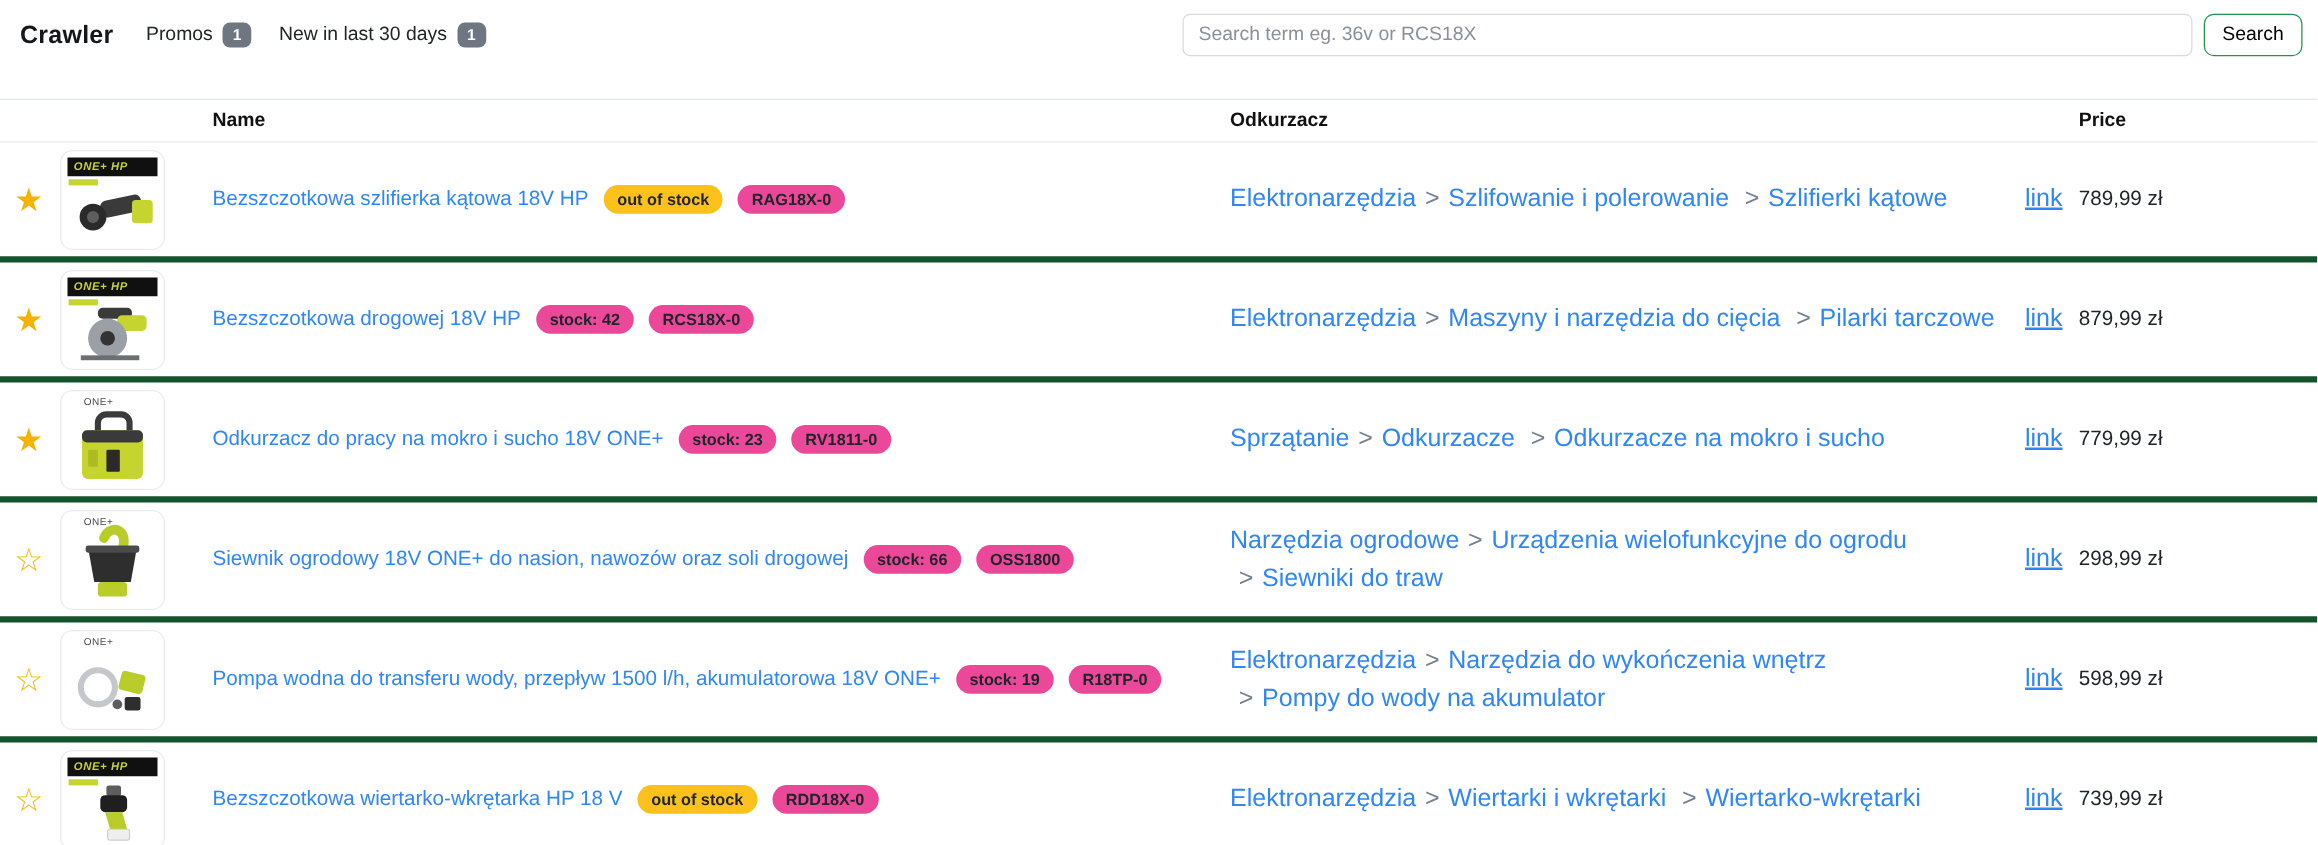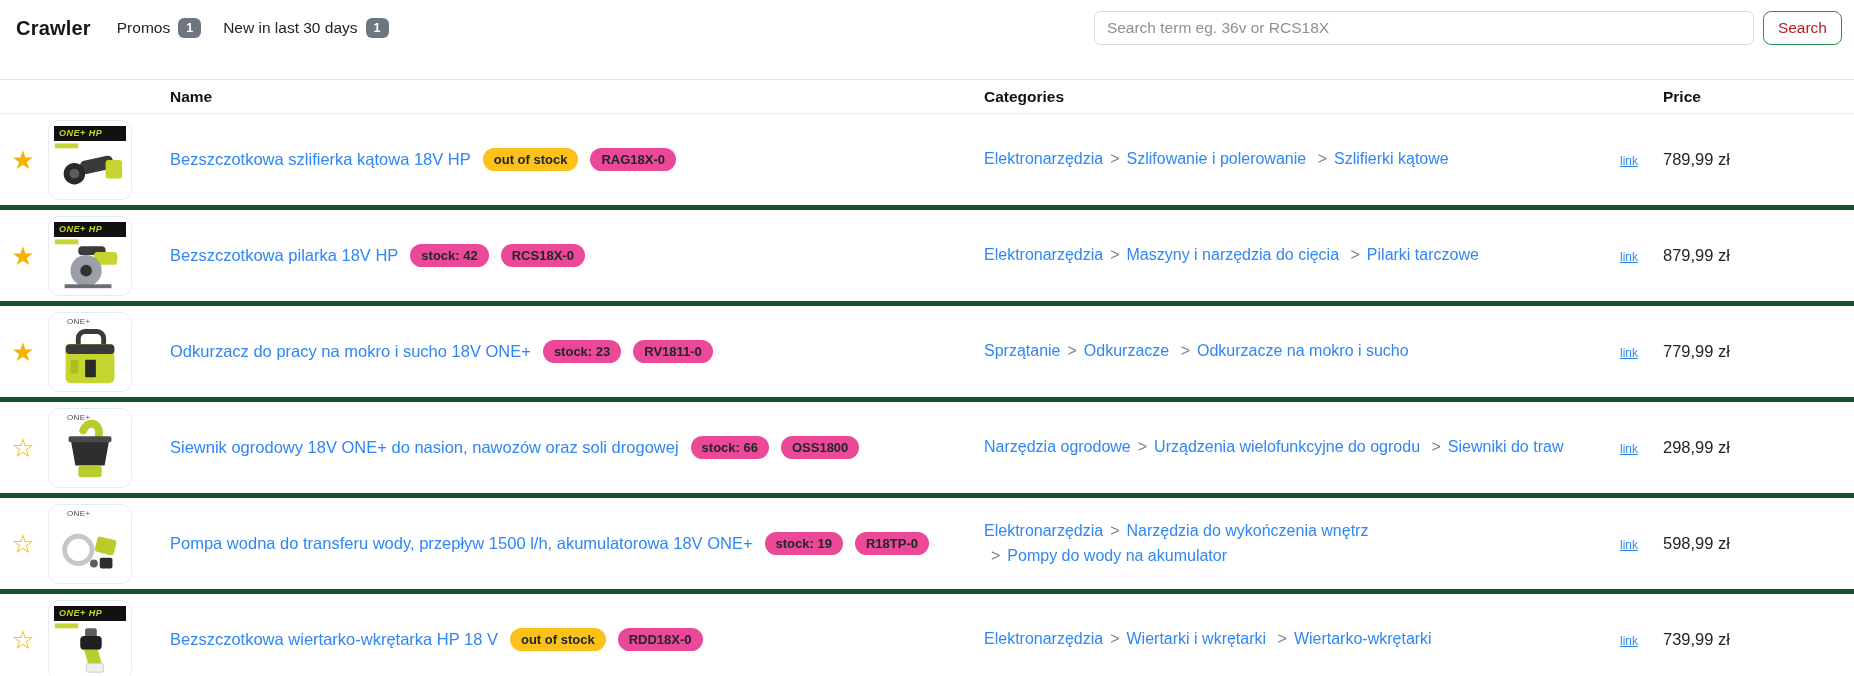--- a/index.html
+++ b/index.html
@@ -19,28 +19,28 @@
   .app-title { font-size: 20px; font-weight: 700; color: #15181b; letter-spacing: .2px; }
   .nav { display: flex; align-items: center; gap: 22px; }
   .nav-item { display: flex; align-items: center; gap: 8px; cursor: pointer; }
   .nav-label { font-size: 15.5px; color: #212529; }
   .counter {
     background: #6e7781; color: #fff; font-size: 12.5px; font-weight: 700;
     border-radius: 6px; padding: 2px 8px; line-height: 1.3; min-width: 22px; text-align: center;
   }
   .search-wrap { margin-left: auto; display: flex; align-items: center; gap: 9px; }
   .search-input {
-    width: 660px; height: 34px; border: 1px solid #d7dbe0; border-radius: 6px;
+    width: 808px; height: 34px; border: 1px solid #d7dbe0; border-radius: 6px;
     padding: 0 12px; font-size: 15.5px; color: #212529; outline: none;
     font-family: "Liberation Sans", "DejaVu Sans", sans-serif;
   }
   .search-input::placeholder { color: #8a9099; }
   .search-btn {
     height: 34px; padding: 0 14px; background: #fff;
-    border: 1px solid #219150; color: #b91c1c; border-radius: 8px;
+    border: 1px solid #219150; color: #000000; border-radius: 8px;
     font-size: 15.5px; cursor: pointer;
     font-family: "Liberation Sans", "DejaVu Sans", sans-serif;
   }
 
   
   .grid-row {
     display: grid;
     grid-template-columns: 46px 110px 1fr 630px 44px 196px;
     align-items: center;
   }
@@ -82,27 +82,27 @@
 
   .name-cell { padding-left: 14px; display: flex; align-items: center; gap: 12px; min-width: 0; }
   .pname { font-size: 16.5px; color: #2f86f5; text-decoration: none; cursor: pointer; white-space: nowrap; }
   .badge {
     font-size: 13px; font-weight: 700; color: #212529;
     background: #ec4899; border-radius: 13px; padding: 5px 11px;
     white-space: nowrap; line-height: 1;
   }
   .badge.oos { background: #fcc21b; }
 
-  .cats-cell { font-size: 16px; line-height: 1.55; padding-right: 10px; }
+  .cats-cell { font-size: 20px; line-height: 1.55; padding-right: 10px; }
   .cat { color: #2f86f5; text-decoration: none; cursor: pointer; }
   .crumb { white-space: nowrap; }
   .sep { color: #74808f; margin: 0 7px; }
 
   .link-cell { padding-left: 6px; }
-  .extlink { font-size: 12px; color: #2f86f5; text-decoration: underline; cursor: pointer; }
+  .extlink { font-size: 20px; color: #2f86f5; text-decoration: underline; cursor: pointer; }
   .price-cell { font-size: 16.5px; color: #212529; padding-left: 5px; white-space: nowrap; }
 </style>
 </head>
 <body>
 
 <div class="app">
 
   <div class="topbar">
     <div class="app-title">Crawler</div>
     <div class="nav">
@@ -116,21 +116,21 @@
       </div>
     </div>
     <div class="search-wrap">
       <input class="search-input" type="text" placeholder="Search term eg. 36v or RCS18X" style="">
       <button class="search-btn">Search</button>
     </div>
   </div>
 
   <div class="grid-row thead">
     <div class="th th-name">Name</div>
-    <div class="th th-cats">Categories</div>
+    <div class="th th-cats">Odkurzacz</div>
     <div class="th th-price">Price</div>
   </div>
 
   <div class="grid-row trow">
     <div class="star-cell">
         <span class="star filled"></span>
       </div>
     <div class="img-cell">
       <div class="thumb">
         <div class="thumb-banner">ONE+ HP</div>
@@ -166,21 +166,21 @@
           <rect x="6" y="23" width="24" height="5" fill="#c6d42f"></rect>
           <rect x="30" y="30" width="28" height="9" rx="4" fill="#3a3a3a"></rect>
           <rect x="46" y="36" width="24" height="13" rx="4" fill="#c6d42f"></rect>
           <circle cx="38" cy="55" r="16" fill="#9aa0a6"></circle>
             <circle cx="38" cy="55" r="6" fill="#333"></circle>
           <rect x="16" y="69" width="48" height="4" fill="#6b6f73"></rect>
         </svg>
       </div>
     </div>
     <div class="name-cell">
-      <a class="pname">Bezszczotkowa pilarka 18V HP</a>
+      <a class="pname">Bezszczotkowa drogowej 18V HP</a>
       <span class="badge">stock: 42</span>
       <span class="badge">RCS18X-0</span>
     </div>
     <div class="cats-cell">
       <a class="cat">Elektronarzędzia</a><span class="crumb"><span class="sep">&gt;</span><a class="cat">Maszyny i narzędzia do cięcia</a></span> <span class="crumb"><span class="sep">&gt;</span><a class="cat">Pilarki tarczowe</a></span>
     </div>
     <div class="link-cell"><a class="extlink">link</a></div>
     <div class="price-cell">879,99 zł</div>
   </div>
 

